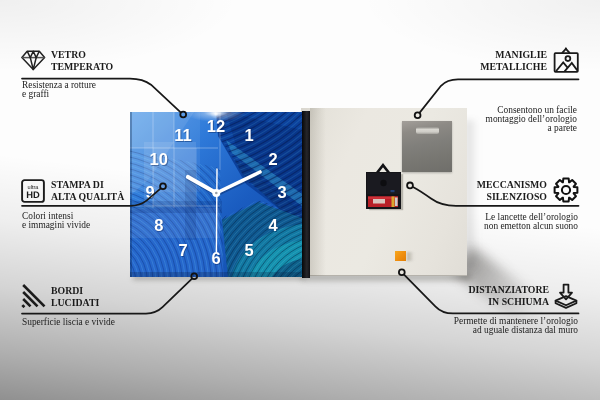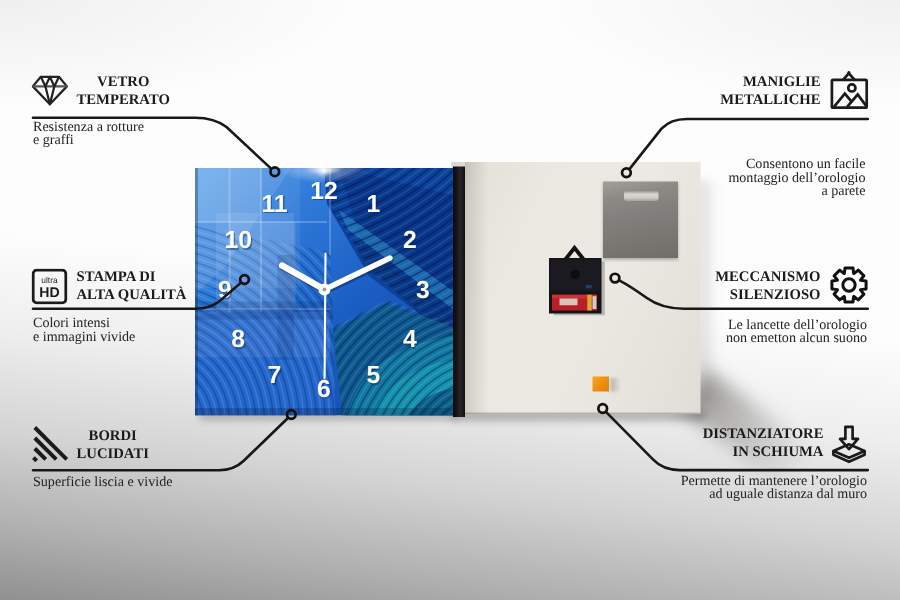--- a/index.html
+++ b/index.html
@@ -385,27 +385,27 @@
   <g fill="none" stroke="#111111" stroke-width="1.8">
     <circle cx="183.2" cy="114.5" r="2.9"></circle>
     <circle cx="163" cy="186.3" r="2.9"></circle>
     <circle cx="194.2" cy="276.3" r="2.9"></circle>
     <circle cx="417.6" cy="115.2" r="2.9"></circle>
     <circle cx="410" cy="185.4" r="2.9"></circle>
     <circle cx="401.8" cy="272.3" r="2.9"></circle>
   </g>
 </svg>
 
-<div class="abs title" style="left:51px;top:48.8px;text-align:center;">VETRO<br>TEMPERATO</div>
+<div class="abs title" style="left:51px;top:48.8px;">VETRO<br>TEMPERATO</div>
 <div class="abs body" style="left:22px;top:81.2px;">Resistenza a rotture<br>e graffi</div>
 
 <div class="abs title" style="left:51px;top:178.8px;">STAMPA DI<br>ALTA QUALITÀ</div>
 <div class="abs body" style="left:22px;top:212px;">Colori intensi<br>e immagini vivide</div>
 
-<div class="abs title" style="left:51px;top:284.5px;text-align:center;">BORDI<br>LUCIDATI</div>
+<div class="abs title" style="left:51px;top:284.5px;">BORDI<br>LUCIDATI</div>
 <div class="abs body" style="left:22px;top:318.2px;">Superficie liscia e vivide</div>
 
 <div class="abs title right" style="left:397px;top:48.8px;width:150px;">MANIGLIE<br>METALLICHE</div>
 <div class="abs body right" style="left:396px;top:82px;width:181px;margin-top:24px;">Consentono un facile<br>montaggio dell’orologio<br>a parete</div>
 
 <div class="abs title right" style="left:397px;top:178.8px;width:150px;">MECCANISMO<br>SILENZIOSO</div>
 <div class="abs body right" style="left:396px;top:213px;width:182px;">Le lancette dell’orologio<br>non emetton alcun suono</div>
 
 <div class="abs title right" style="left:397px;top:283.5px;width:152px;text-align:right;">DISTANZIATORE<br>IN SCHIUMA</div>
 <div class="abs body right" style="left:396px;top:317.2px;width:182px;">Permette di mantenere l’orologio<br>ad uguale distanza dal muro</div>

